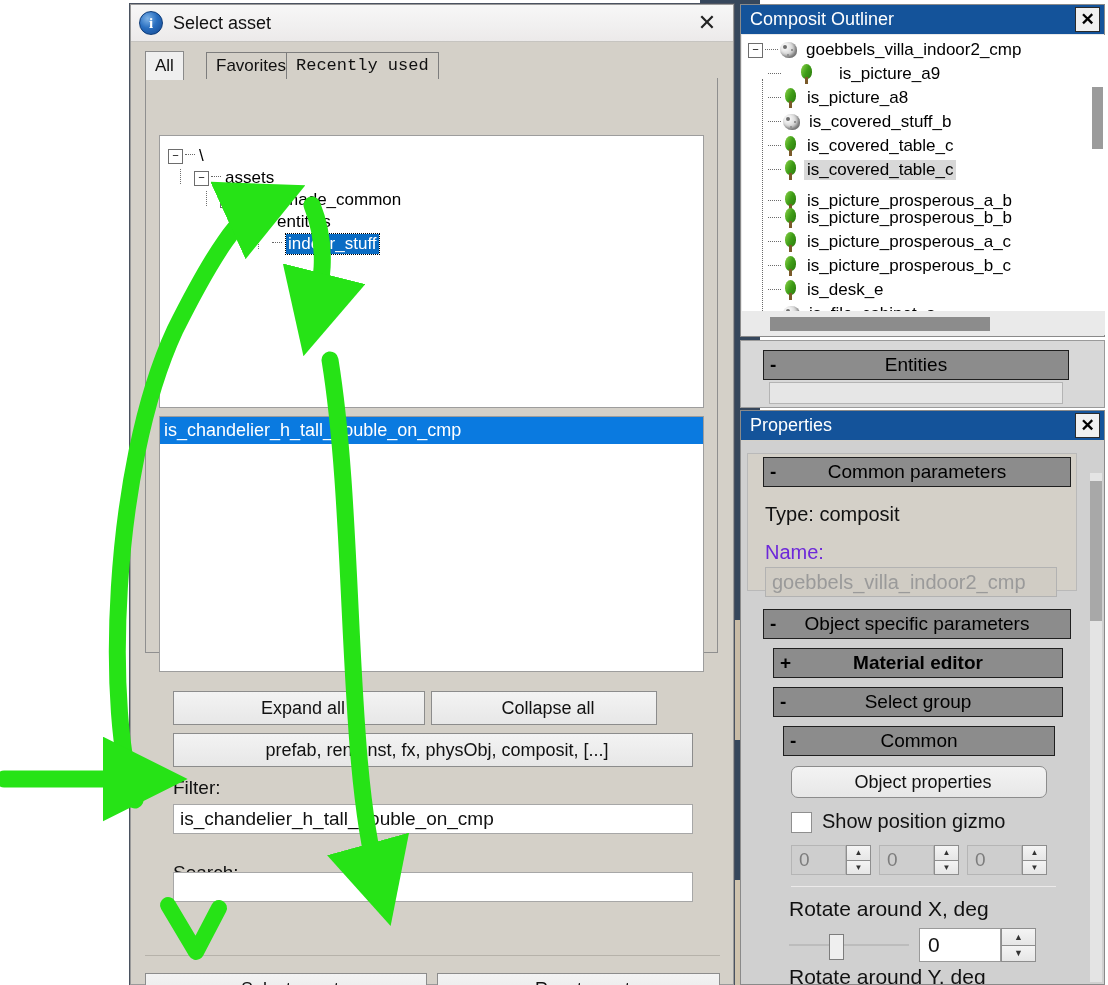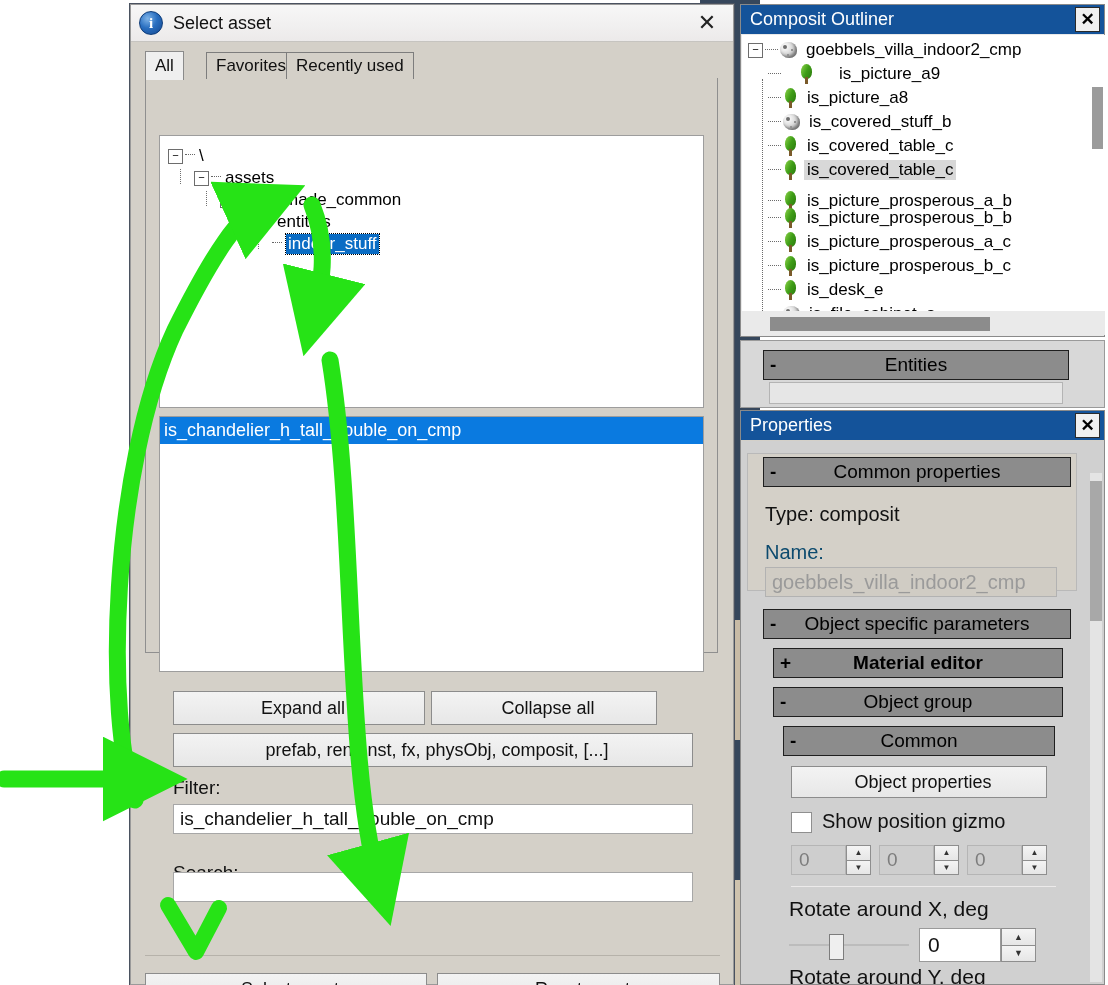--- a/index.html
+++ b/index.html
@@ -131,31 +131,31 @@
   #properties{position:absolute;left:740px;top:410px;width:365px;height:575px;
      background:#d4d0c8;border:1px solid #8a8a8a;box-sizing:border-box;overflow:hidden;}
   #prop-body{position:absolute;left:0;top:30px;right:0;bottom:0;background:#d0d0d0;}
   #p-vscroll-track{position:absolute;right:2px;top:32px;width:12px;bottom:2px;background:#e4e4e4;}
   #p-vscroll-thumb{position:absolute;right:2px;top:40px;width:12px;height:140px;background:#a8a8a8;}
 
   .pbox{position:absolute;box-sizing:border-box;border:1px solid #b9b9b9;background:#d4d0c8;}
   #cp-box{left:6px;top:42px;width:330px;height:138px;}
   #cp-hdr{position:absolute;left:22px;top:46px;width:308px;}
   #p-type{position:absolute;left:24px;top:92px;font-size:20px;color:#111;}
-  #p-namelabel{position:absolute;left:24px;top:130px;font-size:20px;color:#0c4a6e;}
+  #p-namelabel{position:absolute;left:24px;top:130px;font-size:20px;color:#6d28d9;}
   #p-namefield{position:absolute;left:24px;top:156px;width:292px;height:30px;
      background:#d0ccc4;border:1px solid #b2b2b2;box-sizing:border-box;
      font-size:20px;color:#9a9a9a;line-height:28px;padding-left:6px;}
 
   #osp-hdr{position:absolute;left:22px;top:198px;width:308px;}
   #me-hdr{position:absolute;left:32px;top:237px;width:290px;font-weight:bold;}
   #og-hdr{position:absolute;left:32px;top:276px;width:290px;}
   #com-hdr{position:absolute;left:42px;top:315px;width:272px;}
 
-  #btn-objprops{position:absolute;left:50px;top:355px;width:256px;height:32px;line-height:30px;}
+  #btn-objprops{position:absolute;left:50px;top:355px;width:256px;height:32px;line-height:30px;border-radius:7px;}
 
   #chk-row{position:absolute;left:50px;top:399px;display:flex;align-items:flex-end;font-size:20px;color:#111;}
   #chk-box{width:19px;height:19px;background:#fff;border:1px solid #8f8f8f;margin-right:10px;flex:none;cursor:pointer;}
 
   #pos-row{position:absolute;left:50px;top:434px;width:265px;height:30px;display:flex;align-items:center;}
   .numfield{background:#cecece;border:1px solid #b5b5b5;height:30px;line-height:28px;font-size:19px;
       color:#7d7d7d;padding-left:7px;box-sizing:border-box;width:55px;}
   .spin{width:25px;height:30px;display:flex;flex-direction:column;margin-right:8px;}
   .spin div{flex:1;background:linear-gradient(#f4f4f4,#e6e6e6);border:1px solid #8e8e8e;
      display:flex;align-items:center;justify-content:center;font-size:8px;color:#333;cursor:pointer;}
@@ -198,21 +198,21 @@
       <div id="dlg-close">✕</div>
     </div>
 
     <div id="dlg-body">
 
       <div id="tabpane"></div>
 
       <div id="tabstrip">
         <div class="tab active" style="left:0px;">All</div>
         <div class="tab" style="left:61px;">Favorites</div>
-        <div class="tab" style="left:141px;">Recently used</div>
+        <div class="tab" style="left:141px;font-family:Liberation Mono, monospace;">Recently used</div>
       </div>
 
       <div id="tree">
         <div class="tvline" style="left:20px;top:33px;height:15px;"></div>
         <div class="tvline" style="left:46px;top:55px;height:15px;"></div>
         <div class="tvline" style="left:72px;top:77px;height:15px;"></div>
         <div class="tvline" style="left:98px;top:99px;height:14px;"></div>
 
         <div class="tnode" style="left:8px;top:8px;">
           <span class="tbox">−</span>
@@ -355,37 +355,37 @@
     </div>
 
     <div id="prop-body">
       <div id="p-vscroll-track"></div>
       <div id="p-vscroll-thumb"></div>
     </div>
 
     <div class="pbox" id="cp-box"></div>
     <div class="grp-header" id="cp-hdr">
       <span class="sign">-</span>
-      <span>Common properties</span>
+      <span>Common parameters</span>
     </div>
     <div id="p-type">Type: composit</div>
     <div id="p-namelabel">Name:</div>
     <div id="p-namefield">goebbels_villa_indoor2_cmp</div>
 
     <div class="grp-header" id="osp-hdr">
       <span class="sign">-</span>
       <span>Object specific parameters</span>
     </div>
     <div class="grp-header" id="me-hdr">
       <span class="sign">+</span>
       <span>Material editor</span>
     </div>
     <div class="grp-header" id="og-hdr">
       <span class="sign">-</span>
-      <span>Object group</span>
+      <span>Select group</span>
     </div>
     <div class="grp-header" id="com-hdr">
       <span class="sign">-</span>
       <span>Common</span>
     </div>
 
     <div class="btn" id="btn-objprops">Object properties</div>
 
     <div id="chk-row">
       <span id="chk-box"></span>

